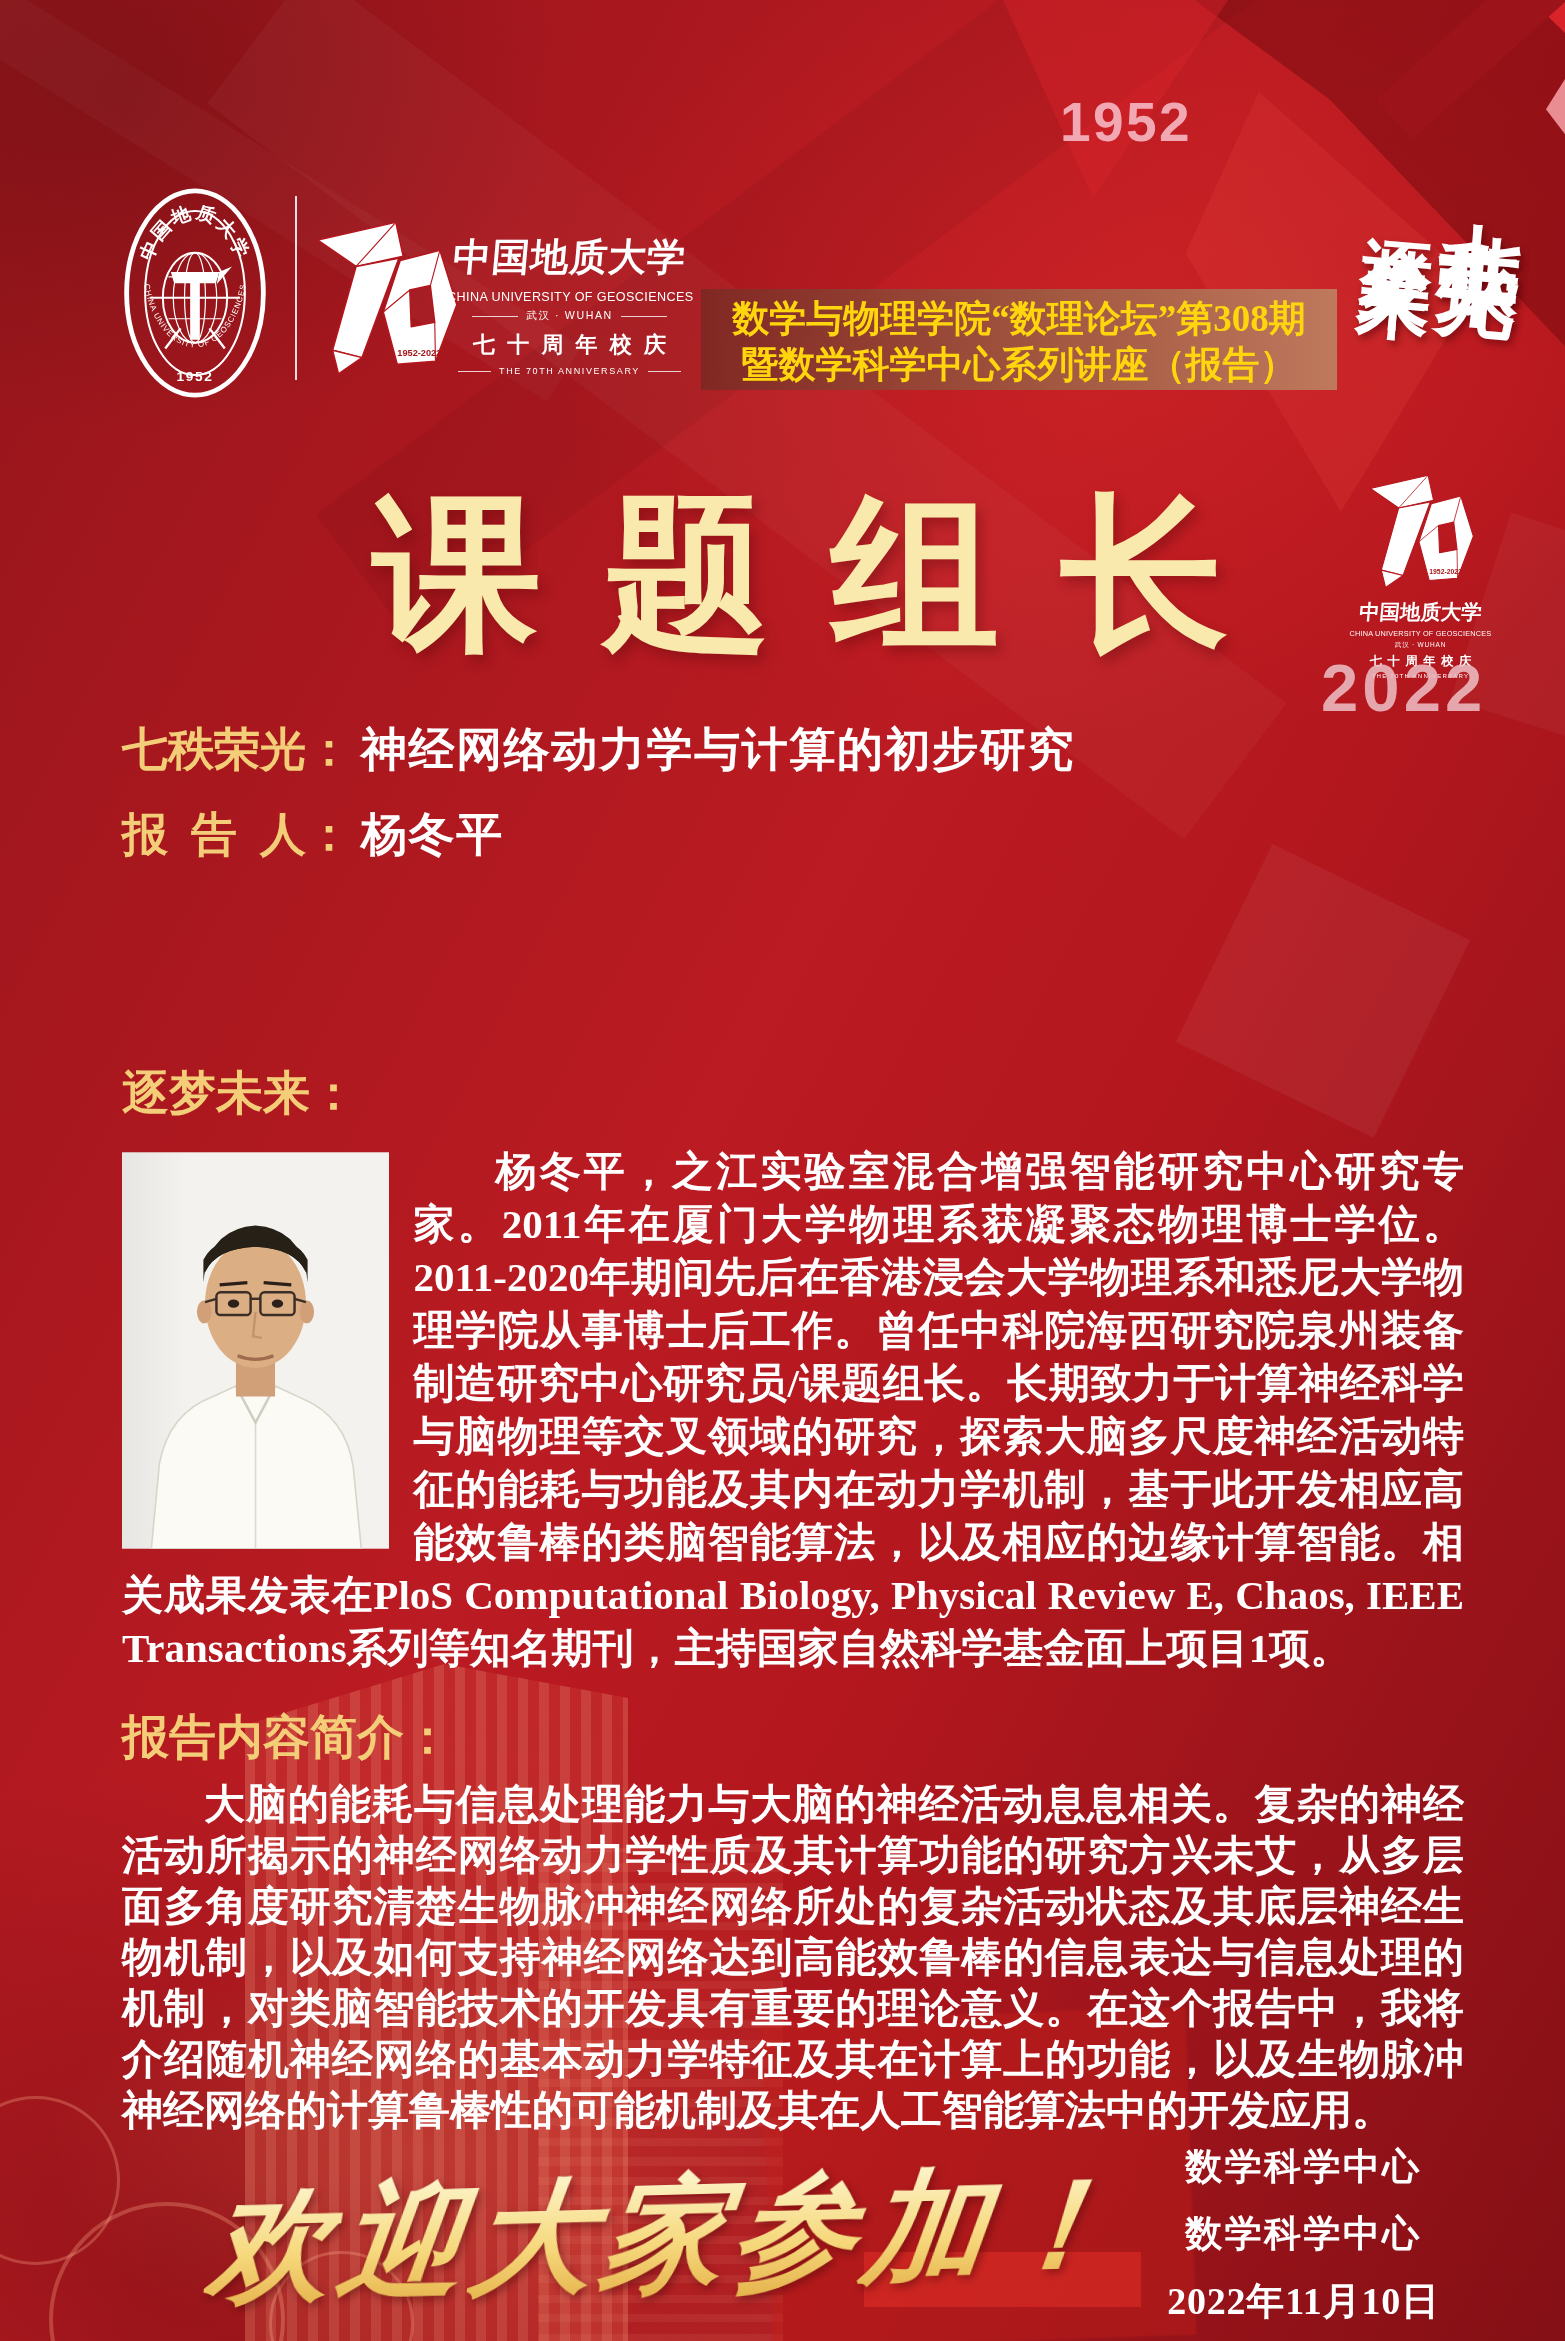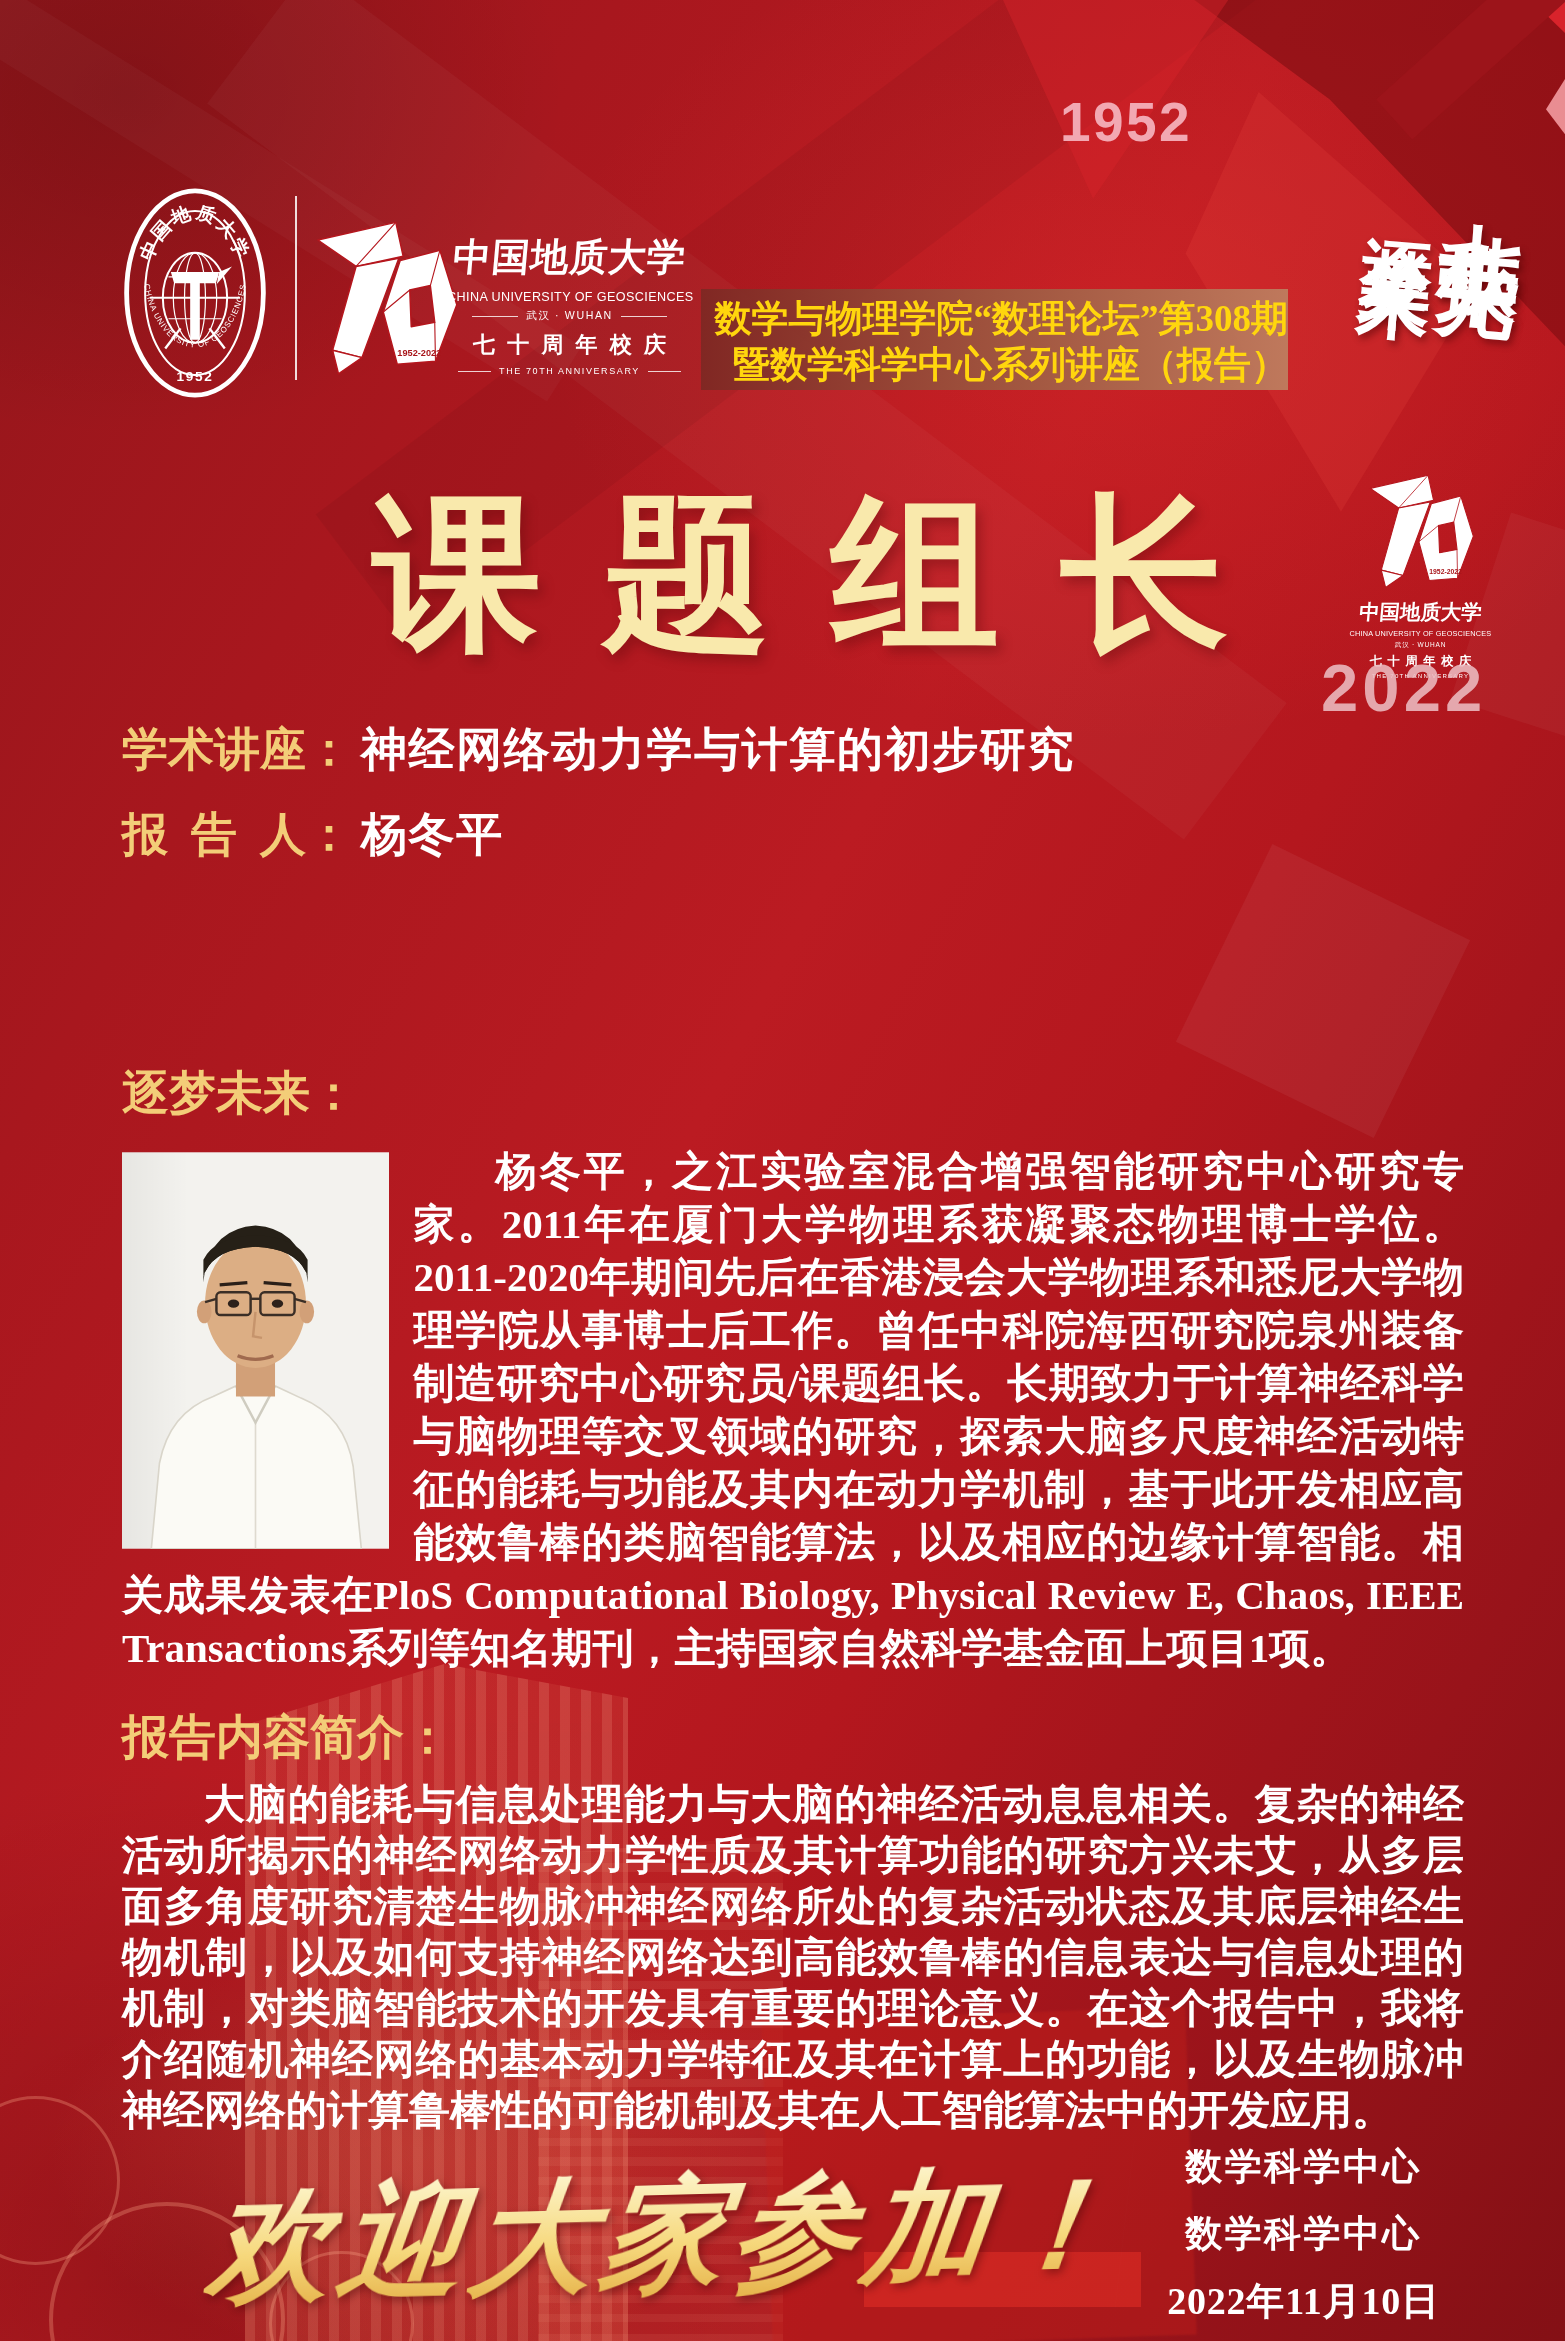--- a/index.html
+++ b/index.html
@@ -63,23 +63,23 @@
   .brand-en-lg{font-size:12.6px;letter-spacing:0.4px;margin-top:6.5px;white-space:nowrap;}
   .rule-line{display:flex;align-items:center;gap:8.2px;justify-content:center;margin-top:5.7px;}
   .rule-line:before,.rule-line:after{content:"";height:0.8px;background:rgba(255,255,255,.8);flex:0 0 46px;}
   .brand-city-lg{font-size:10.6px;letter-spacing:1.6px;}
   .brand-anniv-lg{font-size:22px;font-weight:700;letter-spacing:12.2px;margin-top:7.3px;text-indent:12.2px;white-space:nowrap;}
   .brand-annen-lg{font-size:9px;letter-spacing:1.6px;}
   .brand-annen-lg:before,.brand-annen-lg:after{flex-basis:33px;}
 
   .series-title{left:698px;top:196px;font-size:72px;font-weight:900;color:#fff;white-space:nowrap;
                 letter-spacing:0;text-shadow:2.4px 3.3px 6.5px rgba(90,5,8,.45);}
-  .subtitle-box{left:701px;top:289px;width:587px;height:101px;padding-top:6.5px;box-sizing:border-box;
+  .subtitle-box{left:701px;top:289px;width:636px;height:101px;padding-top:6.5px;box-sizing:border-box;
       background:linear-gradient(90deg,rgba(125,40,35,.92),rgba(160,90,66,.95) 55%,rgba(190,125,95,.95));
-      text-align:right;}
+      text-align:center;}
   .subtitle-line{font-size:37px;line-height:46px;color:#ffd60d;font-weight:700;white-space:nowrap;}
 
   .year-1952{left:1060px;top:90px;font-size:55px;font-weight:800;color:#f2a8b2;letter-spacing:2.4px;}
   .slogan-col{writing-mode:vertical-rl;text-orientation:upright;color:#fff;font-weight:700;
               text-shadow:3.3px 4.1px 7.3px rgba(70,0,5,.45);}
   .slogan-1{left:1417px;top:157px;height:383px;font-size:82px;letter-spacing:11.4px;transform:rotate(5deg);}
   .slogan-2{left:1339px;top:179px;height:359px;font-size:73px;letter-spacing:9.8px;transform:rotate(5deg);}
 
   .main-title{left:373px;top:463px;font-size:168px;font-weight:900;color:#f9e9ac;letter-spacing:61px;
               white-space:nowrap;text-shadow:4.9px 6.5px 11.4px rgba(100,10,12,.40);}
@@ -224,21 +224,21 @@
     </svg>
     <div class="brand-cn-sm">中国地质大学</div>
     <div class="brand-en-sm sans">CHINA UNIVERSITY OF GEOSCIENCES</div>
     <div class="brand-city-sm sans">武汉 · WUHAN</div>
     <div class="brand-anniv-sm">七十周年校庆</div>
     <div class="brand-annen-sm sans">THE 70TH ANNIVERSARY</div>
   </div>
   <div class="abs year-2022 sans">2022</div>
 
   <div class="info-row ir1">
-    <span class="info-label">学术讲座：</span><span class="info-value">神经网络动力学与计算的初步研究</span>
+    <span class="info-label">七秩荣光：</span><span class="info-value">神经网络动力学与计算的初步研究</span>
   </div>
   <div class="info-row ir2">
     <span class="info-label">报  告  人：</span><span class="info-value">杨冬平</span>
   </div>
 
   <div class="section-heading bio-heading">逐梦未来：</div>
   <div class="abs bio-para">
     <svg class="photo" viewBox="0 0 328 487">
       <rect width="328" height="487" fill="#f3f2ee"></rect>
       <rect width="328" height="487" fill="url(#phShade)"></rect>

